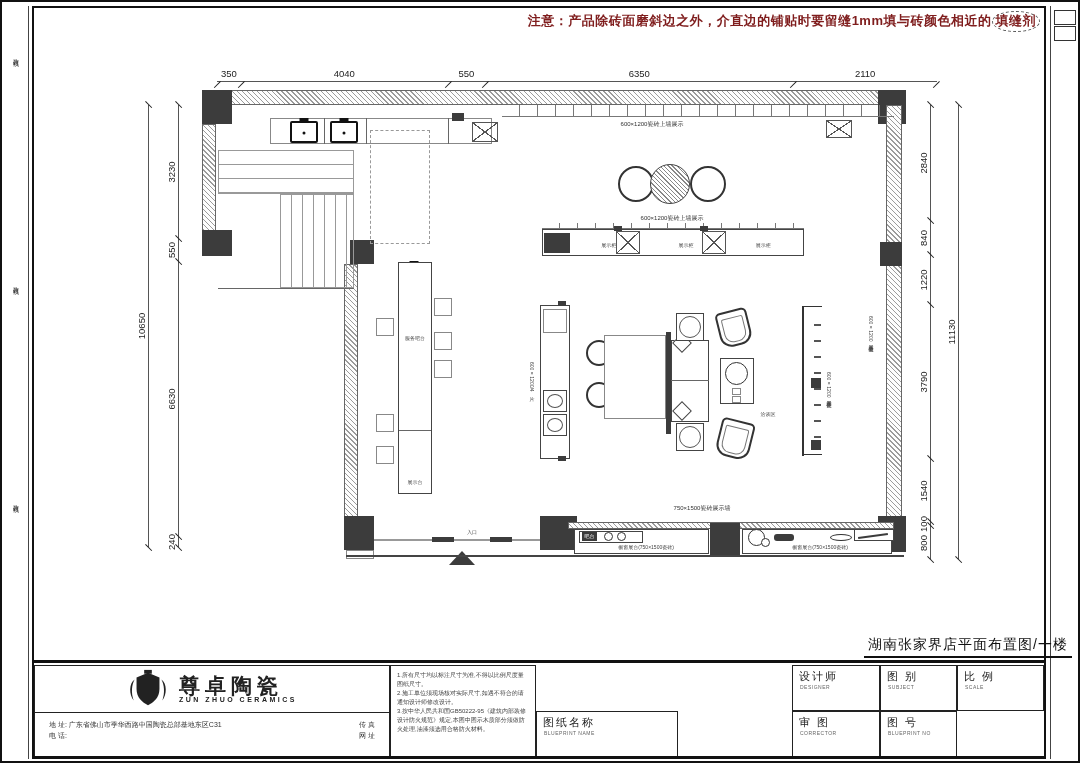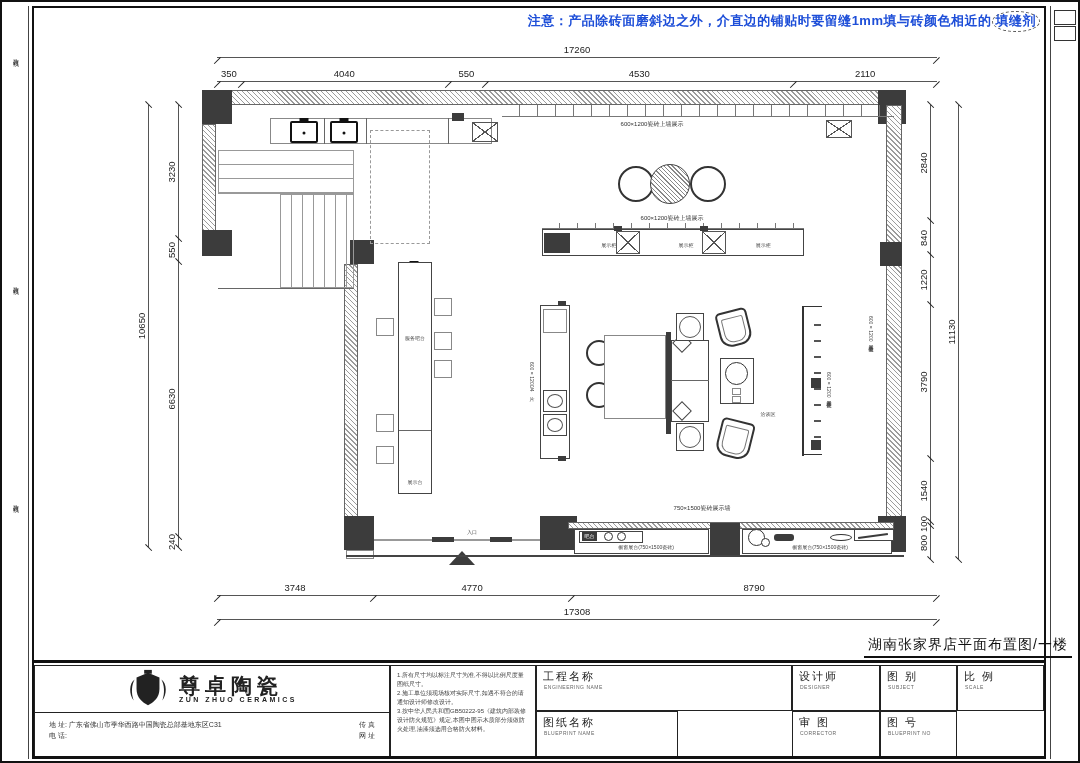--- a/index.html
+++ b/index.html
@@ -37,21 +37,21 @@
     background:repeating-linear-gradient(45deg,#fff 0 2px,#888 2px 3px);}
   .pillow{position:absolute;border:1px solid #444;transform:rotate(45deg);background:#fff;box-sizing:border-box;}
   .pot{position:absolute;border:1px solid #444;background:#fff;box-sizing:border-box;}
   .pot .pcircle{display:block;margin:2px;border:1px solid #555;border-radius:50%;height:calc(100% - 6px);}
   .armchair{position:absolute;border:2px solid #333;border-radius:5px 5px 12px 12px;background:#fff;box-sizing:border-box;}
   .armchair::before{content:'';position:absolute;left:3px;right:3px;top:5px;bottom:2px;border:1px solid #777;border-radius:2px 2px 9px 9px;}
   
   .tlabel{position:absolute;font-size:6px;color:#333;text-align:center;white-space:nowrap;line-height:1.1;}
   .microlabel{position:absolute;font-size:5px;color:#444;text-align:center;white-space:nowrap;line-height:1;}
   .vert{writing-mode:vertical-rl;}
-  .note-top{position:absolute;font-size:13px;font-weight:bold;color:#1d4ed8;white-space:nowrap;text-align:right;letter-spacing:.5px;}
+  .note-top{position:absolute;font-size:13px;font-weight:bold;color:#7f1d1d;white-space:nowrap;text-align:right;letter-spacing:.5px;}
   .note-circled{border:1px dashed #555;border-radius:50%;padding:1px 3px 3px 3px;}
   .drawing-title{position:absolute;font-size:14px;color:#111;border-bottom:2px solid #111;padding:0 4px 2px 4px;white-space:nowrap;letter-spacing:1px;}
   
   .dim-chain{position:absolute;display:flex;box-sizing:border-box;}
   .dim-chain.h{border-bottom:1px solid #555;}
   .dim-chain.h .dim-seg{position:relative;}
   .dim-seg{position:relative;}
   .h .dim-seg::before{content:'';position:absolute;left:-4px;bottom:-4px;width:9px;height:1.4px;background:#222;transform:rotate(-45deg);}
   .dim-chain.h::after{content:'';position:absolute;right:-4px;bottom:-4px;width:9px;height:1.4px;background:#222;transform:rotate(-45deg);}
   .h .dim-label{position:absolute;left:50%;bottom:2px;transform:translateX(-50%);font-size:9.5px;color:#222;white-space:nowrap;}
@@ -83,37 +83,32 @@
   <div class="margin-mark" style="left:9px;top:498px;">装订线</div>
   <div class="mainframe" style="left:30px;top:4px;width:1014px;height:753px;"></div>
   <div class="marginline" style="left:1048px;top:4px;height:753px;"></div>
   <div class="rev-box" style="left:1052px;top:8px;width:20px;height:13px;"></div>
   <div class="rev-box" style="left:1052px;top:24px;width:20px;height:13px;"></div>
 
   <div class="note-top" style="left:420px;top:10px;width:618px;">
     <span>注意：产品除砖面磨斜边之外，介直边的铺贴时要留缝1mm填与砖颜色相近的</span><span class="note-circled">填缝剂</span>
   </div>
 
-  <div class="dim-chain h" style="left:215px;top:36px;width:720px;height:20px;">
-    <div class="dim-seg" style="flex:1;">
-      <span class="dim-label">17260</span>
-    </div>
-  </div>
   <div class="dim-chain h" style="left:215px;top:60px;width:720px;height:20px;">
       <div class="dim-seg" style="flex-grow: 350;">
         <span class="dim-label">350</span>
       </div>
       <div class="dim-seg" style="flex-grow: 3040;">
         <span class="dim-label">4040</span>
       </div>
       <div class="dim-seg" style="flex-grow: 550;">
         <span class="dim-label">550</span>
       </div>
       <div class="dim-seg" style="flex-grow: 4530;">
-        <span class="dim-label">4530</span>
+        <span class="dim-label">6350</span>
       </div>
       <div class="dim-seg" style="flex-grow: 2110; margin-top: 12px;">
         <span class="dim-label">2110</span>
       </div>
     </div>
 
   <div class="dim-chain v" style="left:146px;top:103px;width:20px;height:442px;">
     <div class="dim-seg" style="flex:1;">
       <span class="dim-label">10650</span>
     </div>
@@ -155,36 +150,20 @@
       <div class="dim-seg" style="flex-grow: 800;">
         <span class="dim-label">800</span>
       </div>
     </div>
   <div class="dim-chain v" style="left:956px;top:103px;width:20px;height:454px;">
     <div class="dim-seg" style="flex:1;">
       <span class="dim-label">11130</span>
     </div>
   </div>
 
-  <div class="dim-chain h" style="left:215px;top:574px;width:720px;height:20px;">
-      <div class="dim-seg" style="flex-grow: 3748;">
-        <span class="dim-label">3748</span>
-      </div>
-      <div class="dim-seg" style="flex-grow: 4770;">
-        <span class="dim-label">4770</span>
-      </div>
-      <div class="dim-seg" style="flex-grow: 8790;">
-        <span class="dim-label">8790</span>
-      </div>
-    </div>
-  <div class="dim-chain h" style="left:215px;top:598px;width:720px;height:20px;">
-    <div class="dim-seg" style="flex:1;">
-      <span class="dim-label">17308</span>
-    </div>
-  </div>
 
   <div class="wall" style="left:228px;top:88px;width:672px;height:15px;"></div>
   <div class="dark" style="left:200px;top:88px;width:30px;height:34px;"></div>
   <div class="wall" style="left:200px;top:122px;width:14px;height:110px;"></div>
   <div class="dark" style="left:200px;top:228px;width:30px;height:26px;"></div>
   <div class="dark" style="left:348px;top:238px;width:24px;height:24px;"></div>
   <div class="wall" style="left:342px;top:262px;width:14px;height:254px;"></div>
   <div class="dark" style="left:342px;top:514px;width:30px;height:34px;"></div>
   <div class="box lite" style="left:344px;top:548px;width:28px;height:9px;"></div>
   <div class="dark" style="left:538px;top:514px;width:37px;height:34px;"></div>
@@ -346,24 +325,20 @@
         <span class="note-text">1.所有尺寸均以标注尺寸为准,不得以比例尺度量图纸尺寸。</span>
       </div>
       <div class="note-line">
         <span class="note-text">2.施工单位须现场核对实际尺寸,如遇不符合的请通知设计师修改设计。</span>
       </div>
       <div class="note-line">
         <span class="note-text">3.按中华人民共和国GB50222-95《建筑内部装修设计防火规范》规定,本图中图示木质部分须做防火处理,油漆须选用合格防火材料。</span>
       </div>
     </div>
 
-  <div class="tb-cell" style="left:534px;top:663px;width:256px;height:46px;">
-    <span class="tb-cn">工程名称</span>
-    <span class="tb-en">ENGINEERING NAME</span>
-  </div>
   <div class="tb-cell" style="left:790px;top:663px;width:88px;height:46px;">
     <span class="tb-cn">设计师</span>
     <span class="tb-en">DESIGNER</span>
   </div>
   <div class="tb-cell" style="left:878px;top:663px;width:77px;height:46px;">
     <span class="tb-cn">图 别</span>
     <span class="tb-en">SUBJECT</span>
   </div>
   <div class="tb-cell" style="left:534px;top:709px;width:142px;height:46px;">
     <span class="tb-cn">图纸名称</span>

